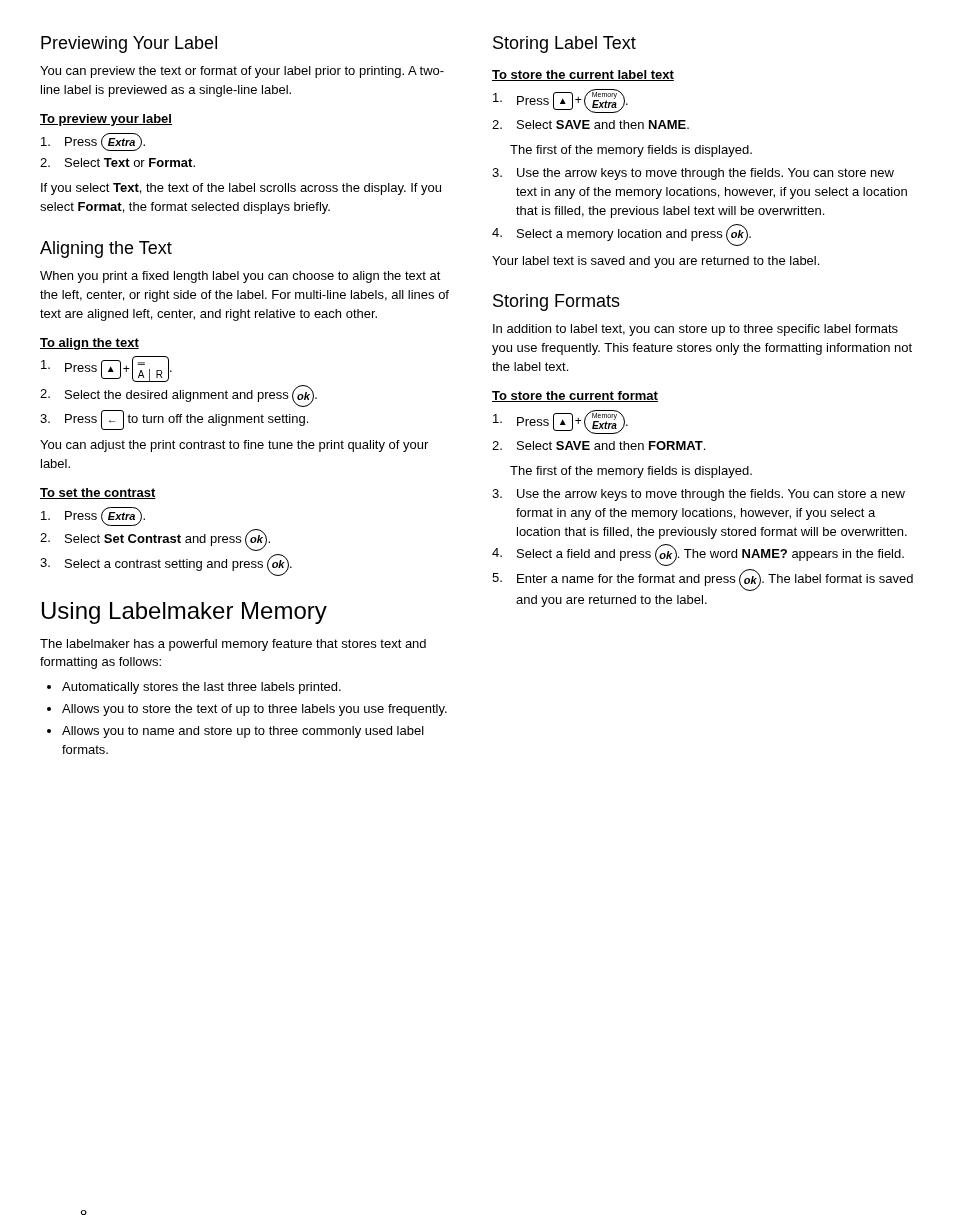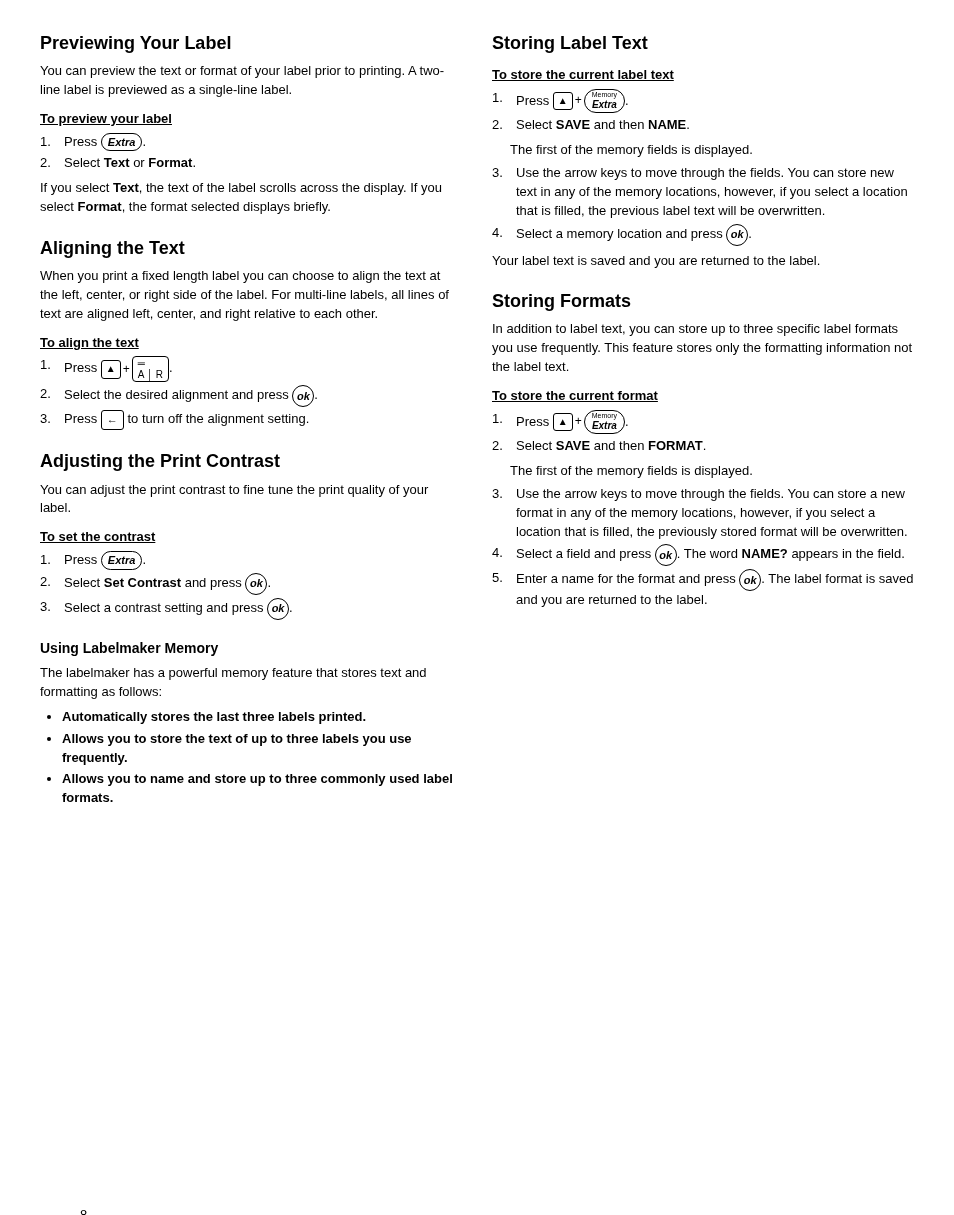--- a/index.html
+++ b/index.html
@@ -17,21 +17,21 @@
       display: flex;
       gap: 30px;
       width: 100%;
     }
     .col {
       flex: 1;
       min-width: 0;
     }
     h2 {
       font-size: 18px;
-      font-weight: bold;
+      font-weight: normal;
       margin-bottom: 6px;
       margin-top: 18px;
     }
     h2:first-child { margin-top: 0; }
     h3 {
       font-size: 13px;
       font-weight: bold;
       margin-bottom: 4px;
       margin-top: 10px;
       text-decoration: underline;
@@ -45,21 +45,20 @@
       margin-bottom: 6px;
     }
     ol li {
       margin-bottom: 3px;
       padding-left: 0;
     }
     ul {
       list-style: disc;
       padding-left: 22px;
       margin-bottom: 10px;
-      font-weight: bold;
     }
     ul li {
       margin-bottom: 3px;
     }
     .step {
       display: flex;
       gap: 4px;
     }
     .step-num {
       min-width: 20px;
@@ -225,21 +224,20 @@
           </div>
         </li>
         <li>
           <div class="step">
             <span class="step-num">3.</span>
             <span class="step-content">Press <span class="key-back">←</span> to turn off the alignment setting.</span>
           </div>
         </li>
       </ol>
 
-      <h2>Adjusting the Print Contrast</h2>
       <p>You can adjust the print contrast to fine tune the print quality of your label.</p>
       <h3>To set the contrast</h3>
       <ol>
         <li>
           <div class="step">
             <span class="step-num">1.</span>
             <span class="step-content">Press <span class="key-oval">
                   <em>Extra</em>
                 </span>.</span>
           </div>
@@ -255,21 +253,21 @@
         <li>
           <div class="step">
             <span class="step-num">3.</span>
             <span class="step-content">Select a contrast setting and press <span class="key-ok">
                   <em>ok</em>
                 </span>.</span>
           </div>
         </li>
       </ol>
 
-      <h2 style="font-size:14px; ">Using Labelmaker Memory</h2>
+      <h2 style="font-size:24px; ">Using Labelmaker Memory</h2>
       <p>The labelmaker has a powerful memory feature that stores text and formatting as follows:</p>
       <ul>
         <li>Automatically stores the last three labels printed.</li>
         <li>Allows you to store the text of up to three labels you use frequently.</li>
         <li>Allows you to name and store up to three commonly used label formats.</li>
       </ul>
     </div>
 
     <div class="col">
 

